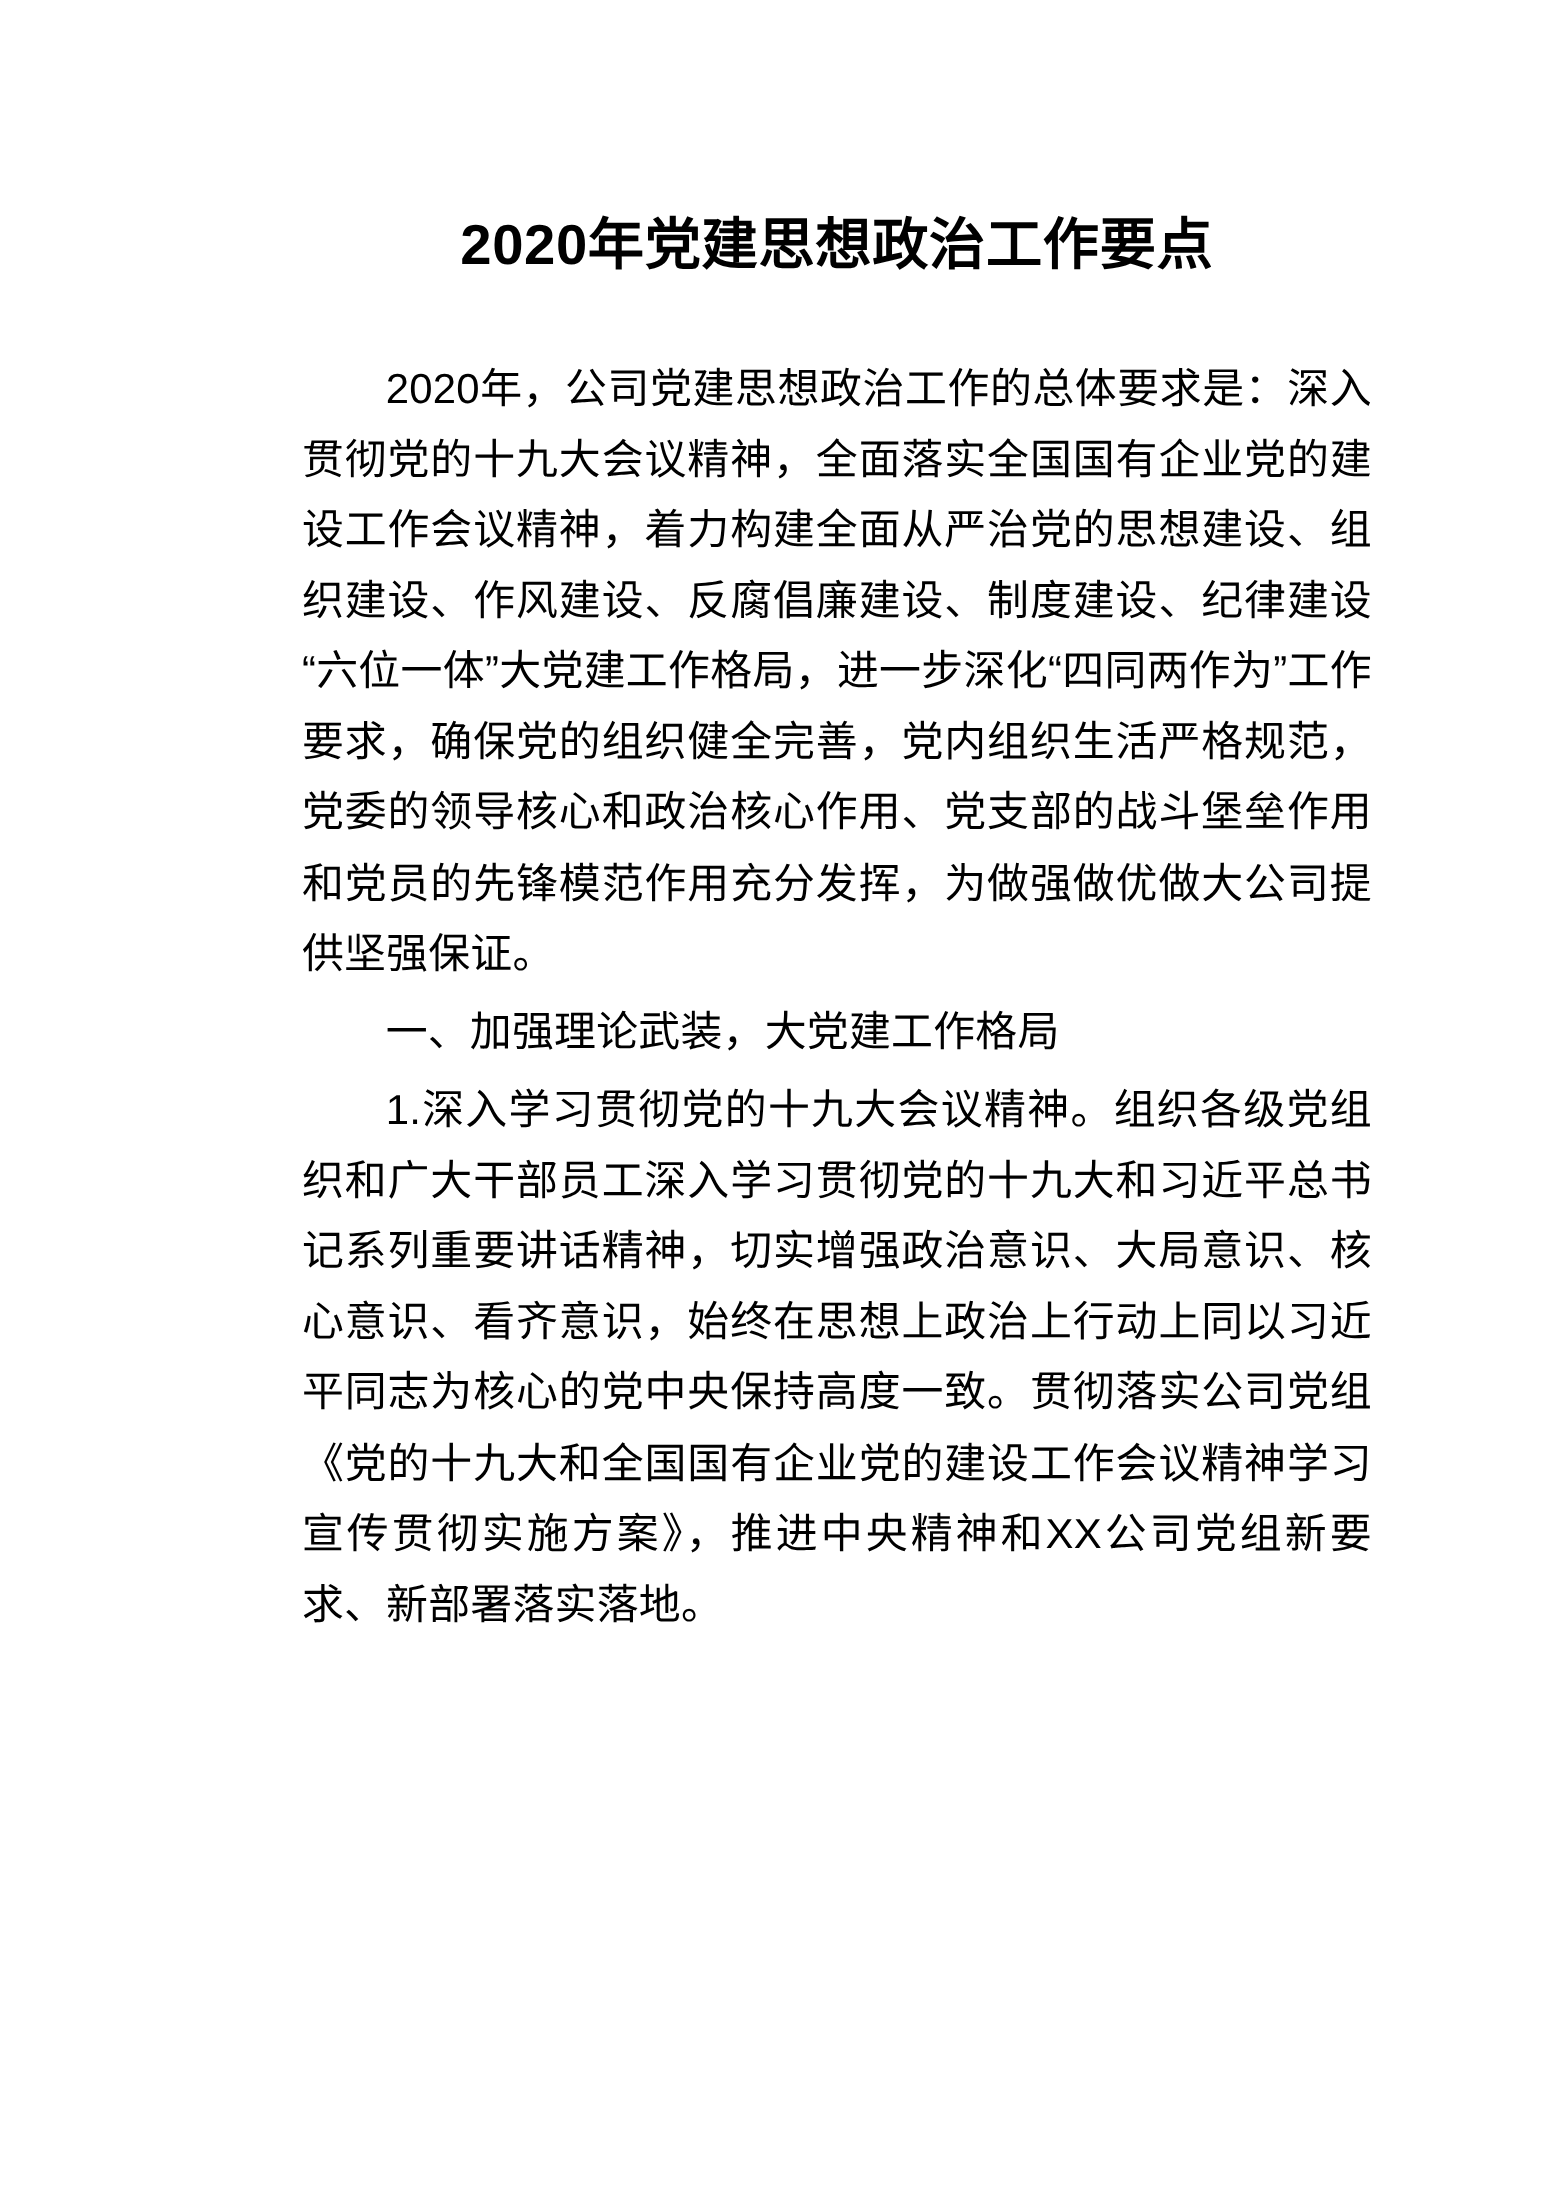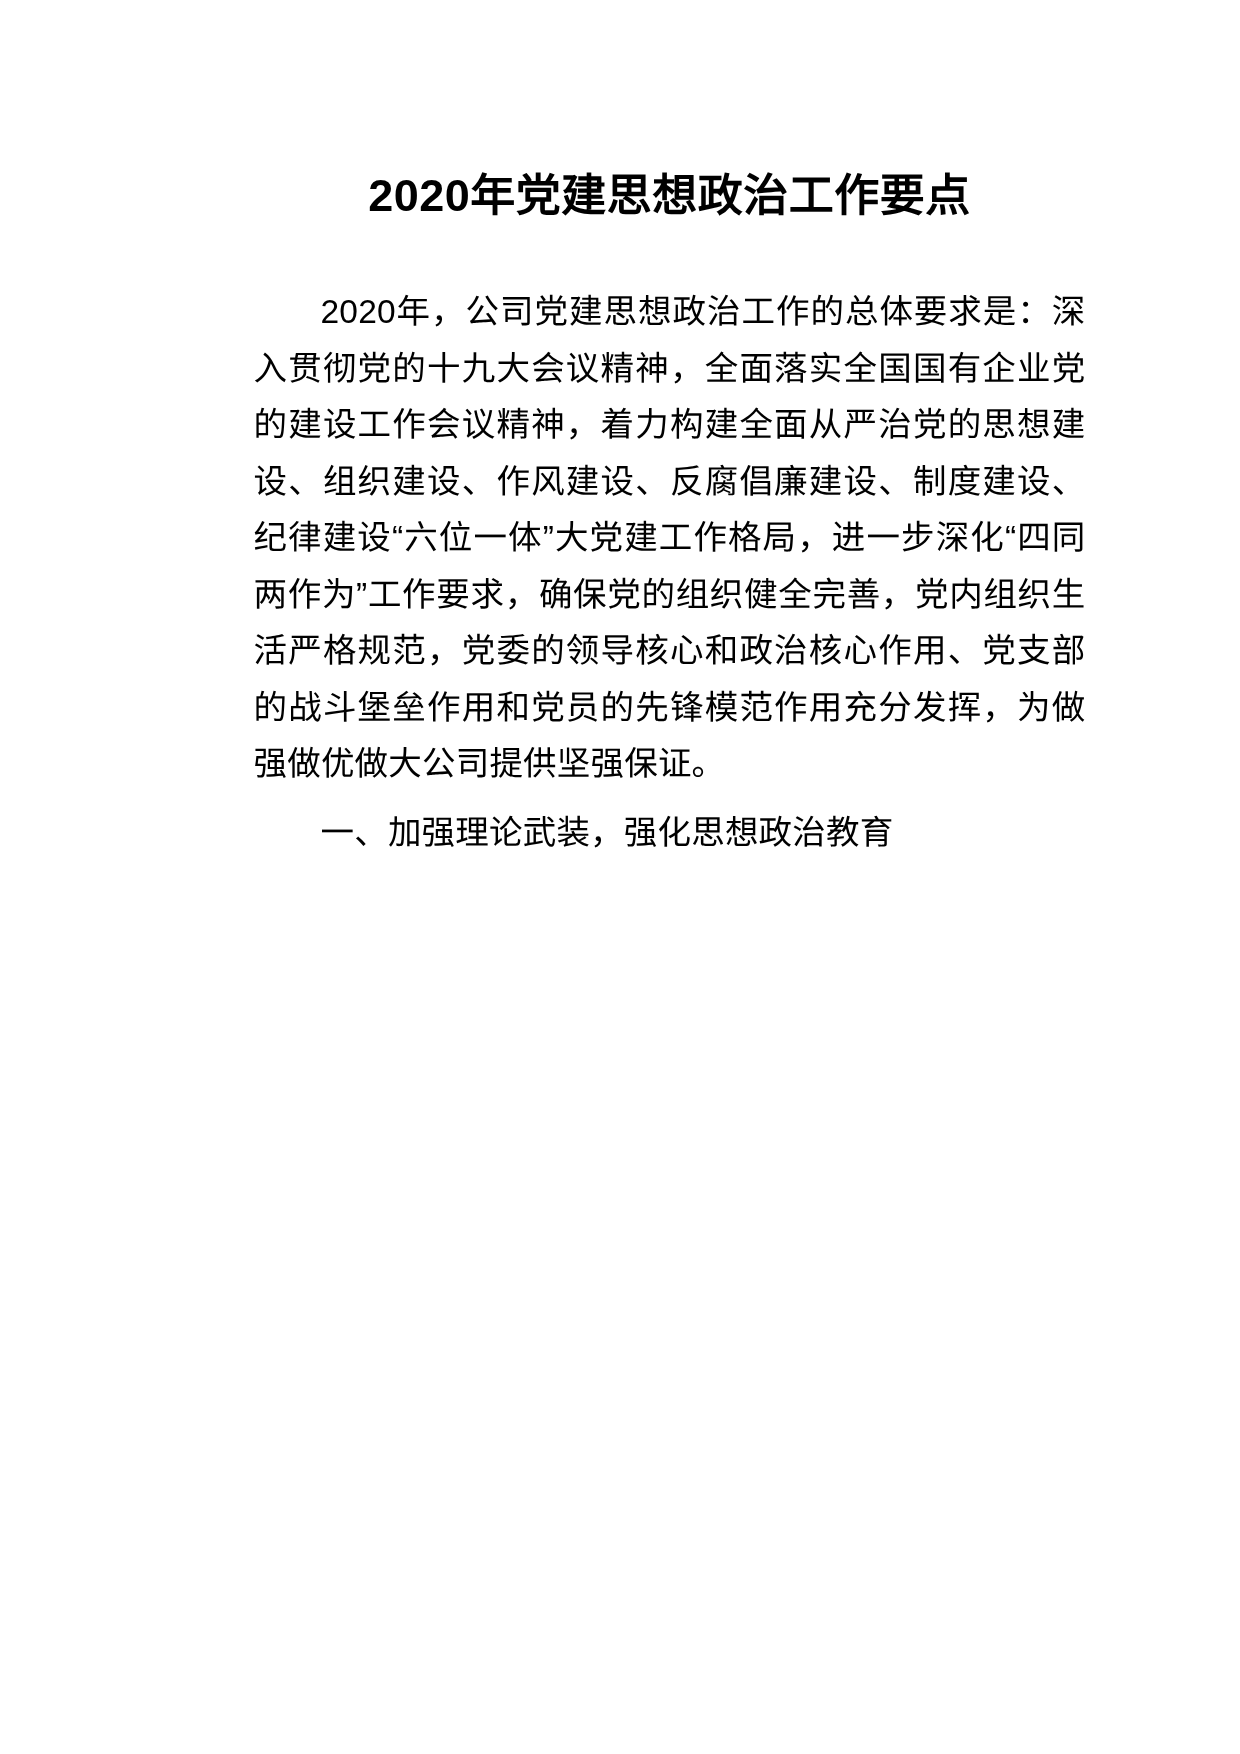--- a/index.html
+++ b/index.html
@@ -32,21 +32,21 @@
     padding: 0;
     text-align: center;
     font-size: 45px;
     font-weight: 700;
     line-height: 1.25;
     letter-spacing: 0.5px;
     padding-top: 168px;
     white-space: nowrap;
   }
   .para {
-    margin: 12px;
+    margin: 0;
     padding: 0;
     font-size: 33.5px;
     line-height: 56.5px;
     text-align: justify;
     text-justify: inter-ideograph;
     text-indent: 2em;
     letter-spacing: 0.2px;
     word-break: break-all;
   }
   .para.first-body {
@@ -62,18 +62,19 @@
 </head>
 <body>
 
 <div class="page">
   <div class="content">
 
     <h1 class="doc-title">2020年党建思想政治工作要点</h1>
 
     <p class="para first-body">2020年，公司党建思想政治工作的总体要求是：深入贯彻党的十九大会议精神，全面落实全国国有企业党的建设工作会议精神，着力构建全面从严治党的思想建设、组织建设、作风建设、反腐倡廉建设、制度建设、纪律建设“六位一体”大党建工作格局，进一步深化“四同两作为”工作要求，确保党的组织健全完善，党内组织生活严格规范，党委的领导核心和政治核心作用、党支部的战斗堡垒作用和党员的先锋模范作用充分发挥，为做强做优做大公司提供坚强保证。</p>
 
-    <p class="para heading-item">一、加强理论武装，强化思想政治教育</p>
+    <p class="para heading-item">一、加强理论武装，大党建工作格局</p>
 
+    <p class="para sub-item">1.深入学习贯彻党的十九大会议精神。组织各级党组织和广大干部员工深入学习贯彻党的十九大和习近平总书记系列重要讲话精神，切实增强政治意识、大局意识、核心意识、看齐意识，始终在思想上政治上行动上同以习近平同志为核心的党中央保持高度一致。贯彻落实公司党组《党的十九大和全国国有企业党的建设工作会议精神学习宣传贯彻实施方案》，推进中央精神和XX公司党组新要求、新部署落实落地。</p>
 
 
   </div>
 </div>
 
 </body></html>

